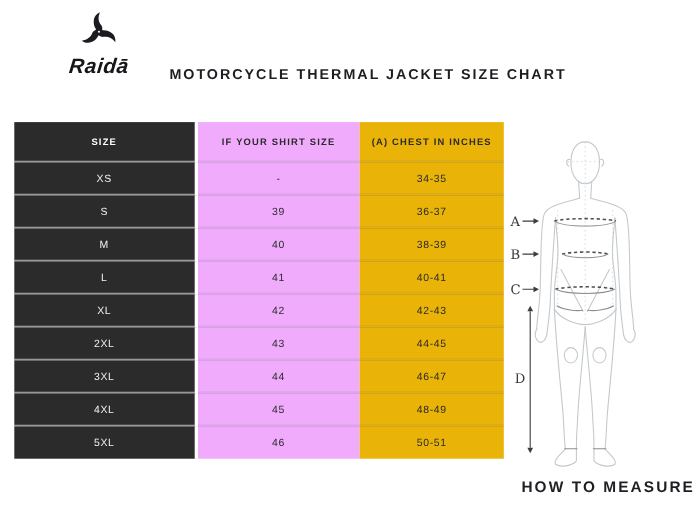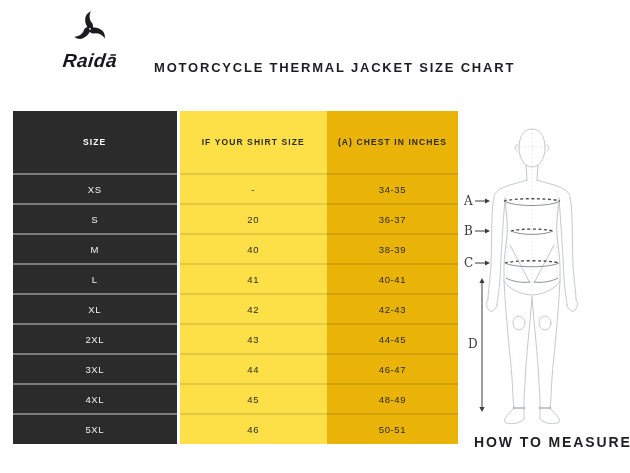--- a/index.html
+++ b/index.html
@@ -26,23 +26,23 @@
     position:absolute; left:13px; top:111px;
     border-collapse:collapse; table-layout:fixed; width:445px;
   }
   .size-chart th, .size-chart td {
     text-align:center; vertical-align:middle; padding:0; box-sizing:border-box;
   }
   .size-chart col.w1 { width:165px; }
   .size-chart col.w2 { width:149px; }
   .size-chart col.w3 { width:131px; }
   .c1 { background:#2b2b2b; color:#f2f2f2; border-right:3px solid #ffffff; }
-  .c2 { background:#fde047; color:#2b2b2b; }
+  .c2 { background:#f0abfc; color:#2b2b2b; }
   .c3 { background:#eab308; color:#2b2b2b; }
-  .size-chart thead th { height:63px; font-size:8.5px; font-weight:bold; letter-spacing:1.1px; }
+  .size-chart thead th { height:36px; font-size:8.5px; font-weight:bold; letter-spacing:1.1px; }
   .size-chart thead th.c1 { color:#ffffff; }
   .size-chart tbody td { height:30px; font-size:9.5px; letter-spacing:0.6px; }
   .size-chart tbody td.c1 { border-top:2px solid rgba(255,255,255,0.38); }
   .size-chart tbody td.c2, .size-chart tbody td.c3 { border-top:2px solid rgba(0,0,0,0.10); }
 
   
   .diagram { position:absolute; left:450px; top:95px; width:180px; height:340px; }
   .diagram svg { width:180px; height:340px; display:block; }
   .measure-caption {
     position:absolute; left:474px; top:434px;
@@ -86,21 +86,21 @@
       </tr>
     </thead>
     <tbody>
       <tr>
         <td class="c1">XS</td>
         <td class="c2">-</td>
         <td class="c3">34-35</td>
       </tr>
       <tr>
         <td class="c1">S</td>
-        <td class="c2">20</td>
+        <td class="c2">39</td>
         <td class="c3">36-37</td>
       </tr>
       <tr>
         <td class="c1">M</td>
         <td class="c2">40</td>
         <td class="c3">38-39</td>
       </tr>
       <tr>
         <td class="c1">L</td>
         <td class="c2">41</td>

